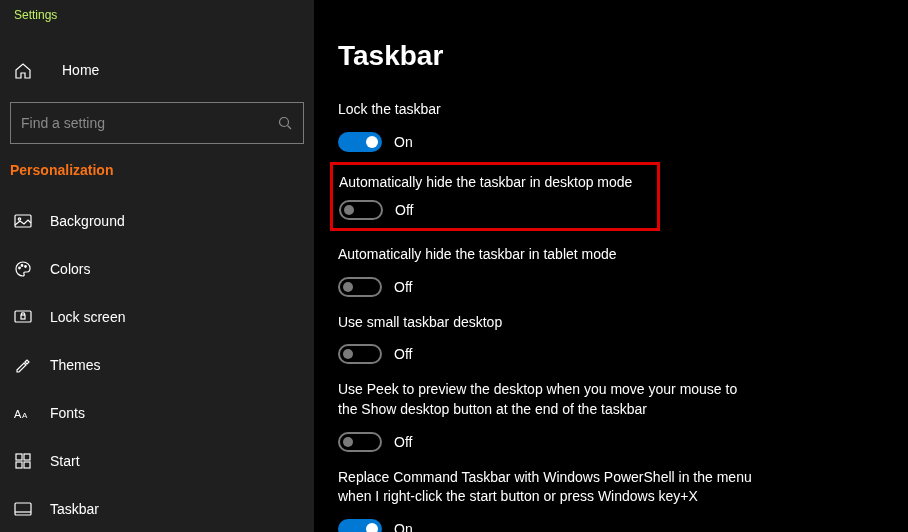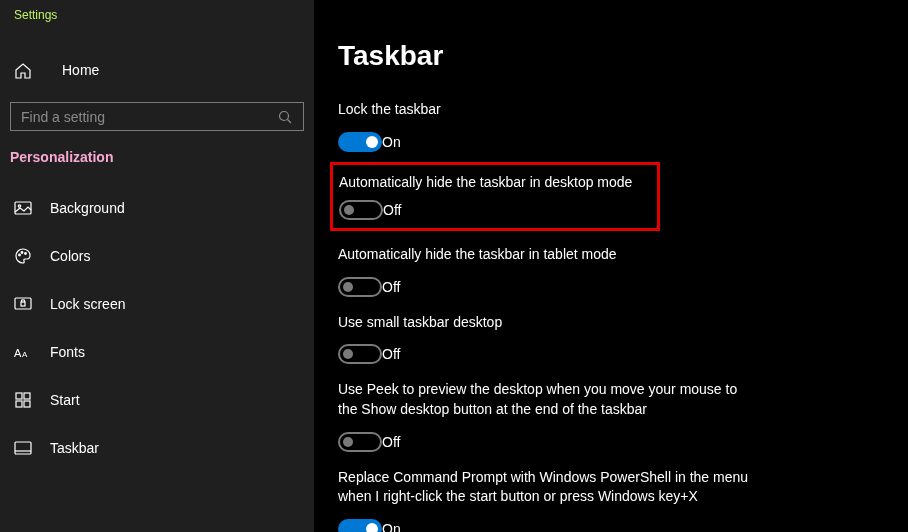--- a/index.html
+++ b/index.html
@@ -42,21 +42,21 @@
   display: flex;
   align-items: center;
   justify-content: center;
 }
 .home-row .label, .nav-item .label {
   font-size: 14px;
   color: #fff;
 }
 .search-box {
   margin: 10px 10px 0 10px;
-  height: 29px;
+  height: 42px;
   border: 1px solid #7a7a7a;
   display: flex;
   align-items: center;
   padding: 8px 10px;
   background: transparent;
 }
 .search-box input {
   flex: 1;
   background: transparent;
   border: none;
@@ -71,21 +71,21 @@
   width: 16px;
   height: 16px;
   display: flex;
   align-items: center;
   justify-content: center;
 }
 .category {
   font-size: 14px;
   font-weight: 600;
   padding: 18px 0 14px 10px;
-  color: #f9a8d4;
+  color: #f97316;
 }
 .nav-list {
   display: flex;
   flex-direction: column;
   gap: 2px;
   margin-top: 6px;
 }
 .nav-item {
   display: flex;
   align-items: center;
@@ -110,21 +110,21 @@
 .setting-label {
   font-size: 14px;
   color: #fff;
   margin-bottom: 12px;
   line-height: 1.4;
   max-width: 420px;
 }
 .toggle-row {
   display: flex;
   align-items: center;
-  gap: 0;
+  gap: 12px;
 }
 .toggle {
   width: 44px;
   height: 20px;
   border-radius: 10px;
   position: relative;
   cursor: pointer;
 }
 .toggle.on {
   background: #0078d4;
@@ -223,20 +223,29 @@
       <span class="icon">
         <svg width="18" height="18" viewBox="0 0 18 18" fill="none" stroke="#fff" stroke-width="1.2">
           <rect x="1" y="3" width="16" height="11" rx="1"></rect>
           <rect x="7" y="7" width="4" height="4"></rect>
           <path d="M7.5 7 L7.5 5.5 C7.5 4.5 10.5 4.5 10.5 5.5 L10.5 7"></path>
         </svg>
       </span>
       <span class="label">Lock screen</span>
     </div>
 
+    <div class="nav-item">
+      <span class="icon">
+        <svg width="18" height="18" viewBox="0 0 18 18" fill="none" stroke="#fff" stroke-width="1.2">
+          <path d="M3 14 L10 7 L12 9 L5 16 L3 16 Z"></path>
+          <path d="M11 6 L13 4 L15 6 L13 8 Z"></path>
+        </svg>
+      </span>
+      <span class="label">Themes</span>
+    </div>
 
     <div class="nav-item">
       <span class="icon">
         <svg width="18" height="16" viewBox="0 0 18 16">
           <text x="0" y="13" font-size="11" fill="#fff" font-family="Segoe UI">A</text>
           <text x="8" y="13" font-size="8" fill="#fff" font-family="Segoe UI">A</text>
         </svg>
       </span>
       <span class="label">Fonts</span>
     </div>
@@ -312,21 +321,21 @@
     <div class="setting-label">Use Peek to preview the desktop when you move your mouse to the Show desktop button at the end of the taskbar</div>
     <div class="toggle-row">
       <div class="toggle off">
           <div class="knob"></div>
         </div>
       <span class="toggle-state">Off</span>
     </div>
   </div>
 
   <div class="setting">
-    <div class="setting-label">Replace Command Prompt with Windows PowerShell in the menu when I right-click the start button or press Windows key+X</div>
+    <div class="setting-label">Replace Command Taskbar with Windows PowerShell in the menu when I right-click the start button or press Windows key+X</div>
     <div class="toggle-row">
       <div class="toggle on">
           <div class="knob"></div>
         </div>
       <span class="toggle-state">On</span>
     </div>
   </div>
 </div>
 
 </body></html>

